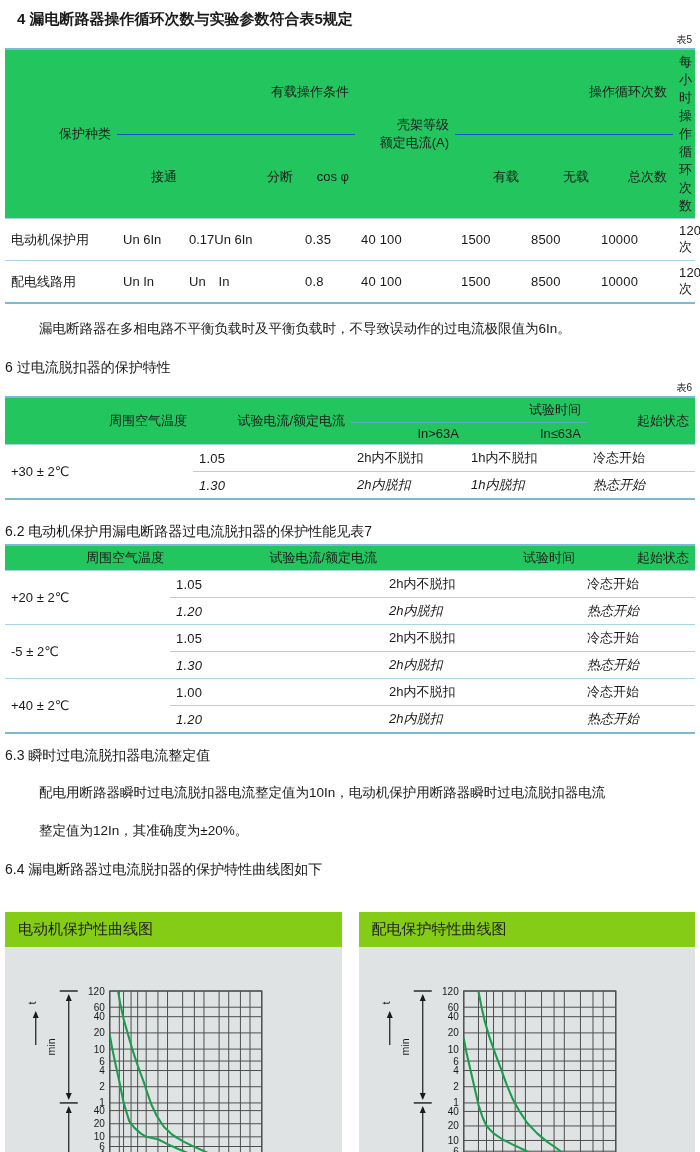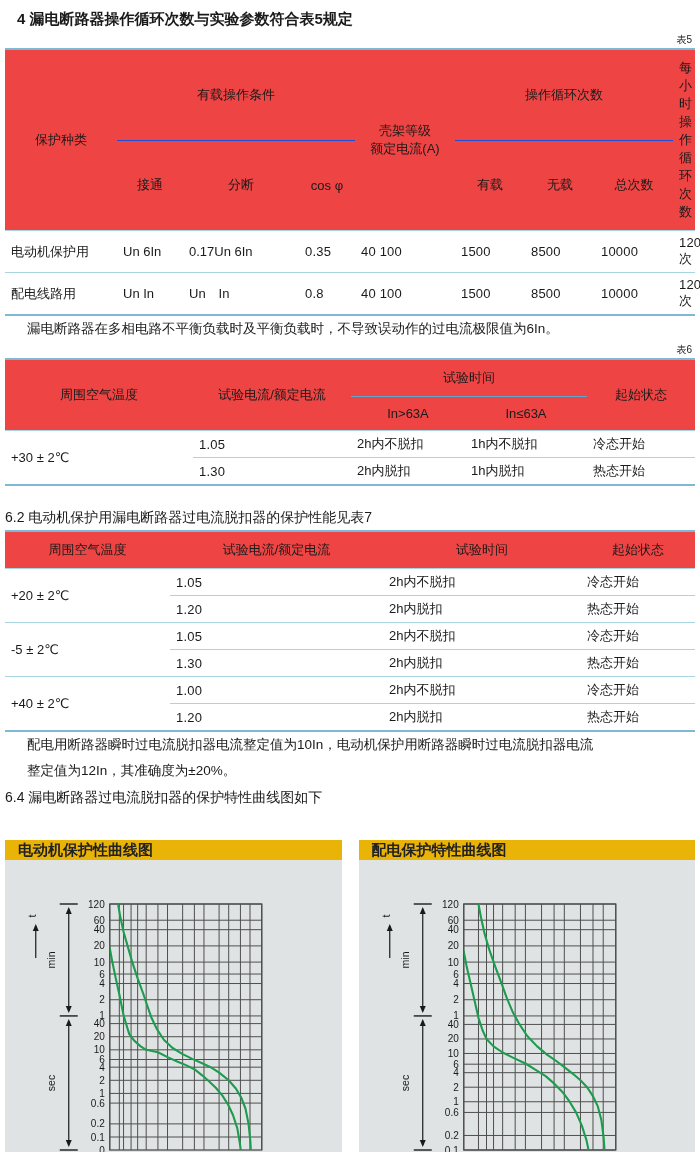--- a/index.html
+++ b/index.html
@@ -3,33 +3,33 @@
 <meta charset="utf-8">
 <style>
   html,body{margin:0;padding:0;}
   body{
     width:700px;height:1152px;overflow:hidden;background:#ffffff;
     font-family:"Liberation Sans","DejaVu Sans",sans-serif;
     color:#1a1a1a;box-sizing:border-box;padding:6px 5px 0;
   }
   .sec{font-size:14px;line-height:26px;margin:0;}
   .sec4{font-size:15px;font-weight:bold;line-height:22px;margin:2px 12px 2px;}
-  .body-text{font-size:13.5px;line-height:26px;margin:0;padding-left:22px;}
+  .body-text{font-size:13.5px;line-height:26px;margin:12px;padding-left:22px;}
   .tbl-label{font-size:10px;text-align:right;height:16px;line-height:16px;padding-right:3px;}
   table.dtable{width:100%;border-collapse:collapse;border-top:2px solid #7db9d4;border-bottom:2px solid #7db9d4;table-layout:fixed;}
-  table.dtable th{background:#ef4444;font-weight:normal;text-align:center;font-size:13px;padding:9px 6px;vertical-align:middle;}
+  table.dtable th{background:#22c55e;font-weight:normal;text-align:right;font-size:13px;padding:3px 6px;vertical-align:middle;}
   table.dtable td{font-size:13px;padding:4px 6px;vertical-align:middle;background:#fff;}
   th.grp{border-bottom:1px solid #1d4ed8;}
   th.grp6{border-bottom:1px solid #5fa8cf;}
   tr.data td{border-top:1px solid #a9d5e3;}
-  tr.part td{border-top:1px solid #a9d5e3;}
+  tr.part td{border-top:1px solid #a9d5e3;font-style:italic;}
   td.num{letter-spacing:.2px;}
   .charts{display:flex;gap:17px;margin-top:30px;}
   .panel{flex:1;background:#e0e3e3;height:384px;overflow:hidden;}
-  .panel-title{background:#eab308;height:20px;display:flex;align-items:center;padding-left:13px;font-size:15px;font-weight:bold;color:#222;}
+  .panel-title{background:#84cc16;height:35px;display:flex;align-items:center;padding-left:13px;font-size:15px;font-weight:normal;color:#222;}
   .panel svg{display:block;}
 </style>
 </head>
 <body>
 
 <div class="doc">
 
   <div class="sec sec4">4 漏电断路器操作循环次数与实验参数符合表5规定</div>
   <div class="tbl-label">表5</div>
 
@@ -88,20 +88,21 @@
         <td class="num">40 100</td>
         <td class="num">1500</td>
         <td class="num">8500</td>
         <td class="num">10000</td>
         <td class="num">120次</td>
       </tr>
     </tbody>
   </table>
 
   <div class="body-text">漏电断路器在多相电路不平衡负载时及平衡负载时，不导致误动作的过电流极限值为6In。</div>
+  <div class="sec">6 过电流脱扣器的保护特性</div>
   <div class="tbl-label">表6</div>
 
   <table class="dtable">
     <colgroup>
       <col style="width:188px">
         <col style="width:158px">
         <col style="width:114px">
         <col style="width:122px">
         <col>
     </colgroup>
@@ -181,20 +182,21 @@
         <td>冷态开始</td>
       </tr>
       <tr class="part">
         <td class="num">1.20</td>
         <td>2h内脱扣</td>
         <td>热态开始</td>
       </tr>
     </tbody>
   </table>
 
+  <div class="sec" style="margin-top:8px">6.3 瞬时过电流脱扣器电流整定值</div>
   <div class="body-text">配电用断路器瞬时过电流脱扣器电流整定值为10In，电动机保护用断路器瞬时过电流脱扣器电流</div>
   <div class="body-text">整定值为12In，其准确度为±20%。</div>
   <div class="sec">6.4 漏电断路器过电流脱扣器的保护特性曲线图如下</div>
 
   <div class="charts">
     <div class="panel">
       <div class="panel-title">电动机保护性曲线图</div>
       <div>
           <svg viewBox="0 0 335 352" width="100%" height="352">
             <g>

